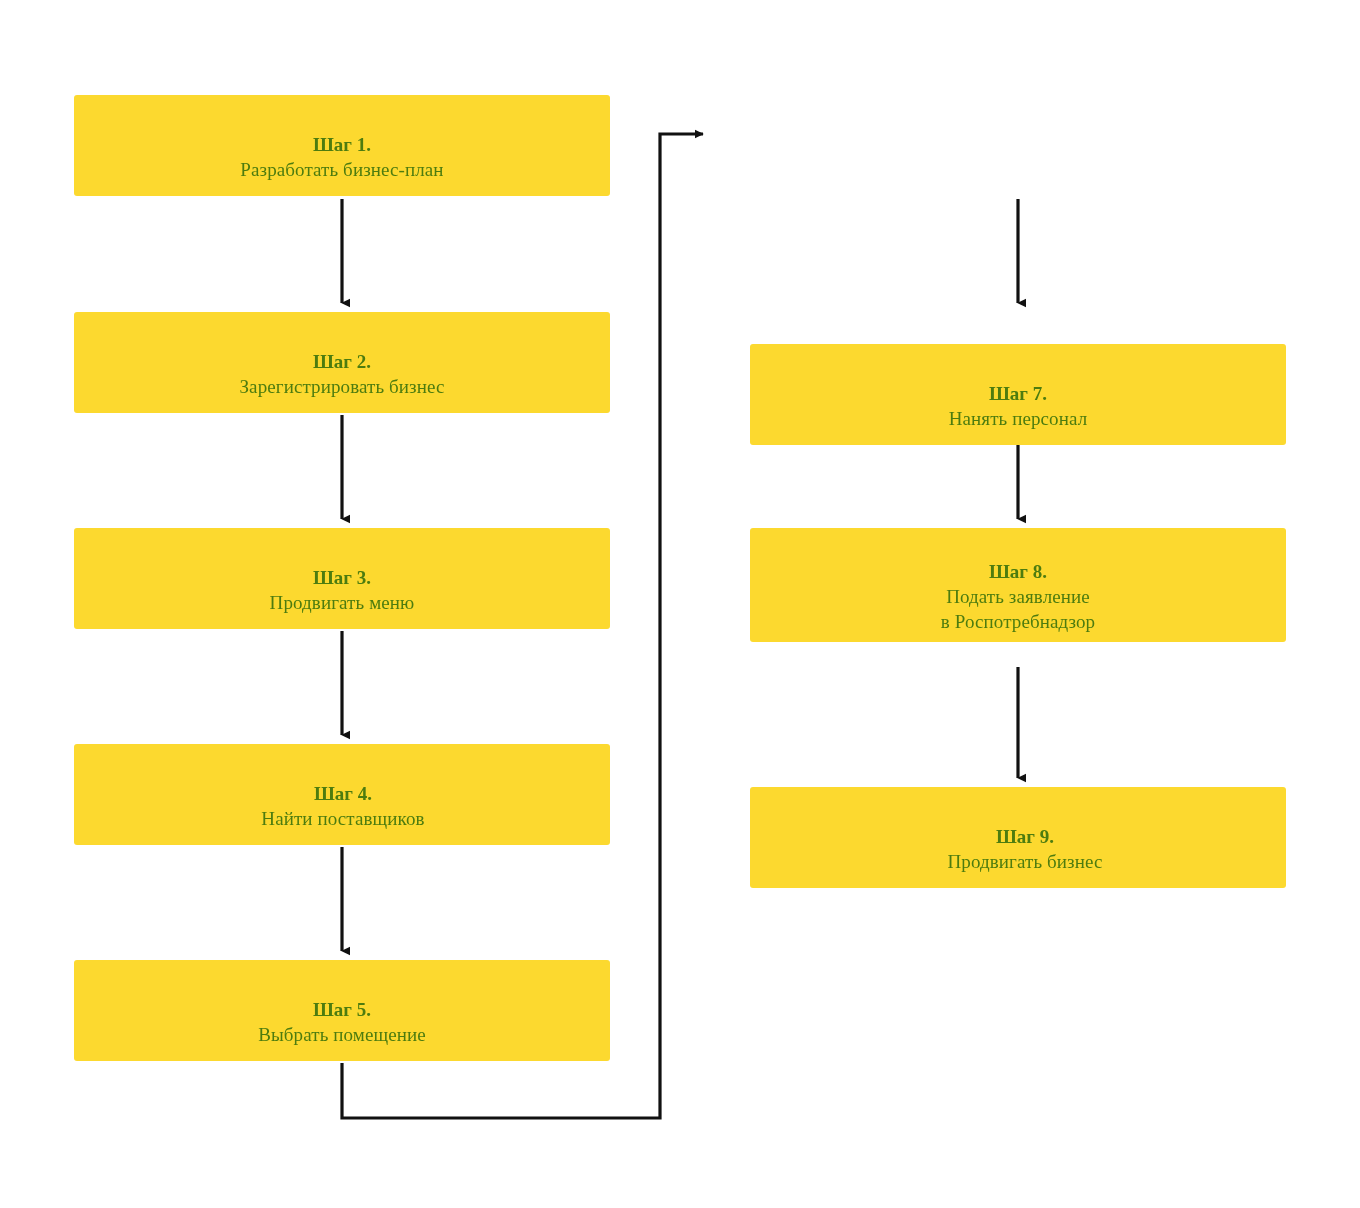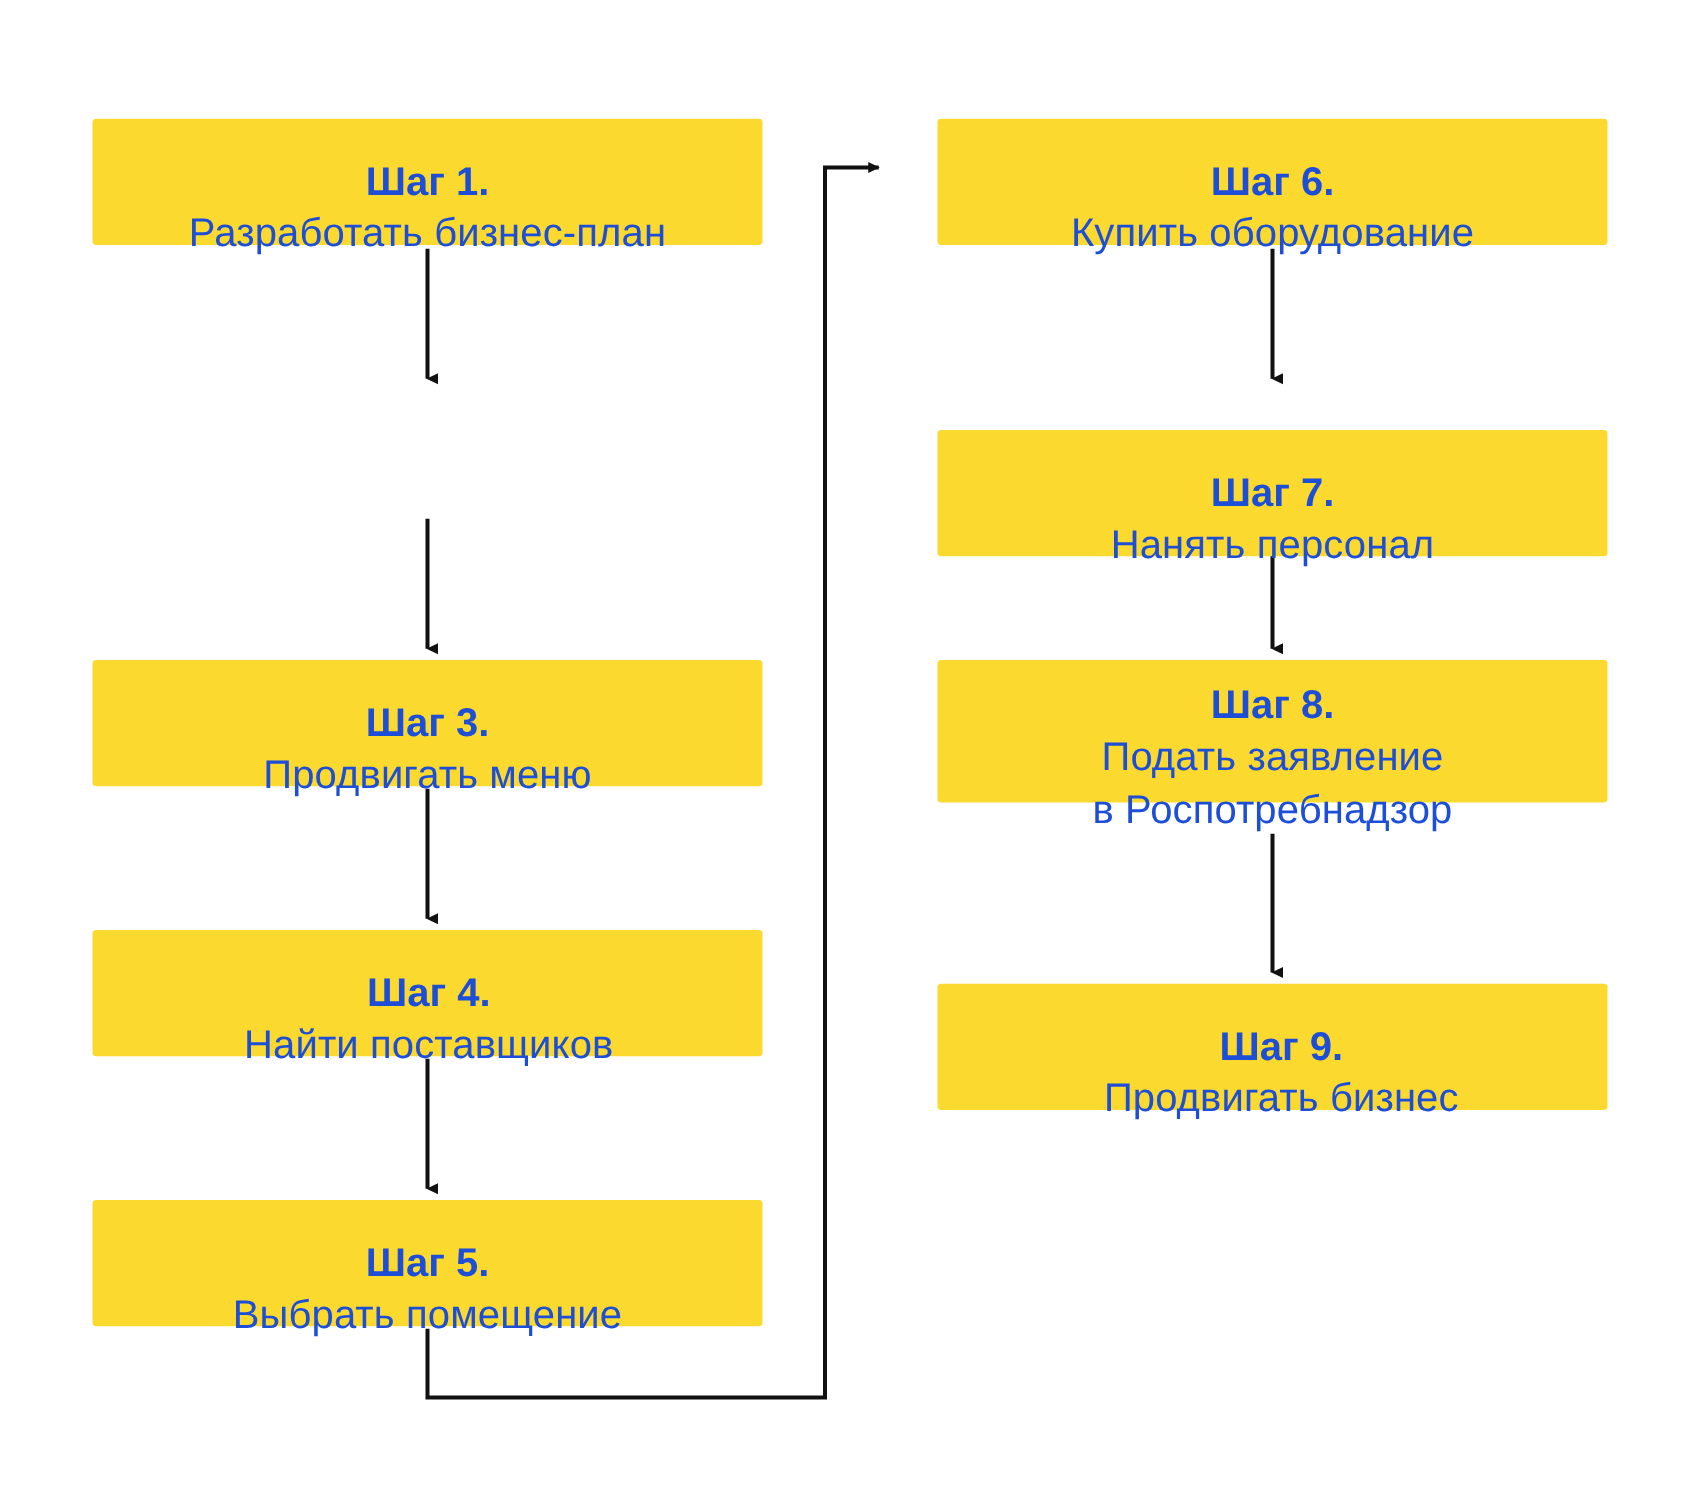--- a/index.html
+++ b/index.html
@@ -24,26 +24,27 @@
     background: #FCD92F;
     border-radius: 3px;
     display: flex;
     align-items: center;
     justify-content: center;
     text-align: center;
     box-sizing: border-box;
     padding: 6px 18px;
   }
   .step-text {
-    font-size: 32px;
+    font-size: 19px;
     line-height: 1.30;
-    color: #1d4ed8;
+    color: #4d7c0f;
     font-weight: 400;
     letter-spacing: 0.1px;
     white-space: pre-line;
+    font-family: Liberation Serif, serif;
   }
   .step-text b {
     font-weight: 700;
     letter-spacing: 0px;
   }
   
   .col-left  { left: 74px;  width: 536px; }
   .col-right { left: 750px; width: 536px; }
 
   .h-std { height: 101px; }
@@ -86,20 +87,26 @@
     <line x1="1018" y1="667" x2="1018" y2="778" stroke="#111111" stroke-width="3.2" marker-end="url(#arrowDown)"></line>
   </svg>
 
   <div class="step-box col-left h-std" style="top: 95px; background: rgb(252, 217, 47);">
     <div class="step-text">
       <b>Шаг 1.</b>
       <span>Разработать бизнес-план</span>
     </div>
   </div>
 
+  <div class="step-box col-left h-std" style="top: 312px; background: rgb(252, 217, 47);">
+    <div class="step-text">
+      <b>Шаг 2.</b>
+      <span>Зарегистрировать бизнес</span>
+    </div>
+  </div>
 
   <div class="step-box col-left h-std" style="top: 528px; background: rgb(252, 217, 47);">
     <div class="step-text">
       <b>Шаг 3.</b>
       <span>Продвигать меню</span>
     </div>
   </div>
 
   <div class="step-box col-left h-std" style="top: 744px; background: rgb(252, 217, 47); padding-left: 20px;">
     <div class="step-text">
@@ -108,26 +115,20 @@
     </div>
   </div>
 
   <div class="step-box col-left h-std" style="top: 960px; background: rgb(252, 217, 47);">
     <div class="step-text">
       <b>Шаг 5.</b>
       <span>Выбрать помещение</span>
     </div>
   </div>
 
-  <div class="step-box col-right h-std" style="top: 95px; background: rgb(252, 217, 47);">
-    <div class="step-text">
-      <b>Шаг 6.</b>
-      <span>Купить оборудование</span>
-    </div>
-  </div>
 
   <div class="step-box col-right h-std" style="top: 312px; background: rgb(252, 217, 47); margin-top: 32px;">
     <div class="step-text">
       <b>Шаг 7.</b>
       <span>Нанять персонал</span>
     </div>
   </div>
 
   <div class="step-box col-right h-tall" style="top: 528px; background: rgb(252, 217, 47);">
     <div class="step-text">

